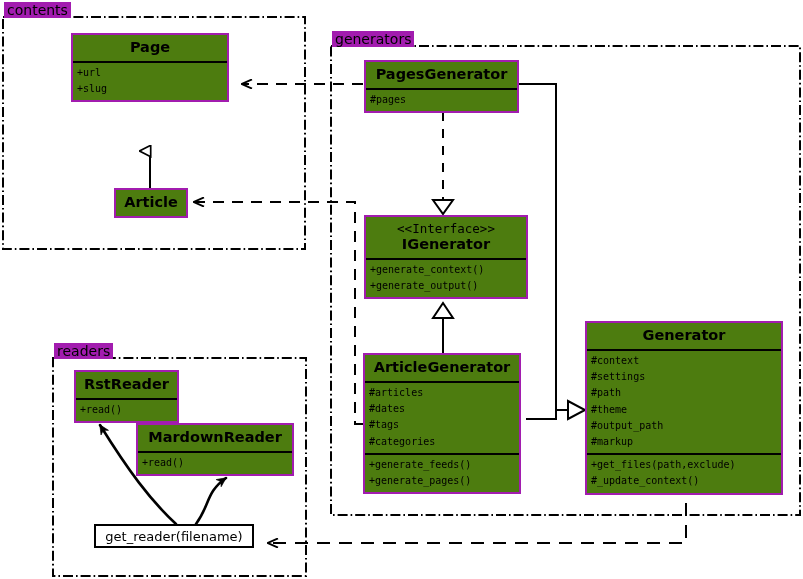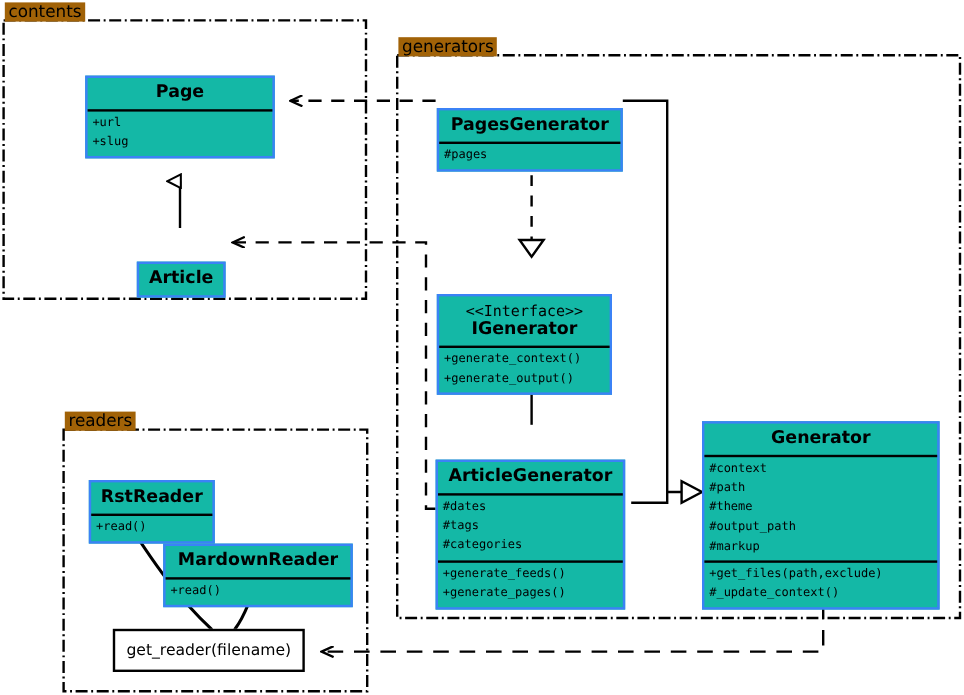--- a/index.html
+++ b/index.html
@@ -7,28 +7,27 @@
     font-family:"DejaVu Sans", sans-serif;
     width:803px;height:579px;
     position:relative;overflow:hidden;
     -webkit-font-smoothing:antialiased;
   }
   #stage{position:absolute;left:0;top:0;width:803px;height:579px;}
   svg.layer{position:absolute;left:0;top:0;width:803px;height:579px;overflow:visible;}
   .pkg-label{
     position:absolute;
     font-family:"DejaVu Sans", sans-serif;
-    font-size:14px;color:#000;background:#a16207;
+    font-size:14px;color:#000;background:#a21caf;
     padding:0 3px;white-space:nowrap;line-height:16px;
   }
   .uml{
     position:absolute;box-sizing:border-box;
-    background:#14b8a6;border:2px solid #3b82f6;
+    background:#4d7c0f;border:2px solid #a21caf;
     font-family:"DejaVu Sans Mono", monospace;
-    margin-top:30px;
   }
   .uml .title{
     font-family:"DejaVu Sans", sans-serif;
     font-weight:bold;font-size:14.5px;color:#000;
     text-align:center;padding:4px 6px 5px 6px;line-height:17px;
   }
   .uml .stereo{
     font-family:"DejaVu Sans Mono", monospace;
     font-weight:normal;font-size:12.5px;
     display:block;line-height:15px;
@@ -139,48 +138,50 @@
     <div class="title">Article</div>
   </div>
 
   <div class="uml" style="left:364px;top:60px;width:155px;">
     <div class="title">PagesGenerator</div>
     <div class="sect">
       <div class="row">#pages</div>
     </div>
   </div>
 
-  <div class="uml" style="left:364px;top:215px;width:146px;">
+  <div class="uml" style="left:364px;top:215px;width:164px;">
     <div class="title">
       <span class="stereo">&lt;&lt;Interface&gt;&gt;</span>
       <span>IGenerator</span>
     </div>
     <div class="sect">
       <div class="row">+generate_context()</div>
       <div class="row">+generate_output()</div>
     </div>
   </div>
 
   <div class="uml" style="left:363px;top:353px;width:158px;">
     <div class="title">ArticleGenerator</div>
     <div class="sect">
+      <div class="row">#articles</div>
       <div class="row">#dates</div>
       <div class="row">#tags</div>
       <div class="row">#categories</div>
     </div>
     <div class="sect">
       <div class="row">+generate_feeds()</div>
       <div class="row">+generate_pages()</div>
     </div>
   </div>
 
   <div class="uml" style="left:585px;top:321px;width:198px;">
     <div class="title">Generator</div>
     <div class="sect">
       <div class="row">#context</div>
+      <div class="row">#settings</div>
       <div class="row">#path</div>
       <div class="row">#theme</div>
       <div class="row">#output_path</div>
       <div class="row">#markup</div>
     </div>
     <div class="sect">
       <div class="row">+get_files(path,exclude)</div>
       <div class="row">#_update_context()</div>
     </div>
   </div>
@@ -192,17 +193,17 @@
     </div>
   </div>
 
   <div class="uml" style="left:136px;top:423px;width:158px;">
     <div class="title">MardownReader</div>
     <div class="sect">
       <div class="row">+read()</div>
     </div>
   </div>
 
-  <div class="plain" style="left:94px;top:524px;width:160px;height:36px;">
+  <div class="plain" style="left:94px;top:524px;width:160px;height:24px;">
     <span>get_reader(filename)</span>
   </div>
 
 </div>
 
 </body></html>

